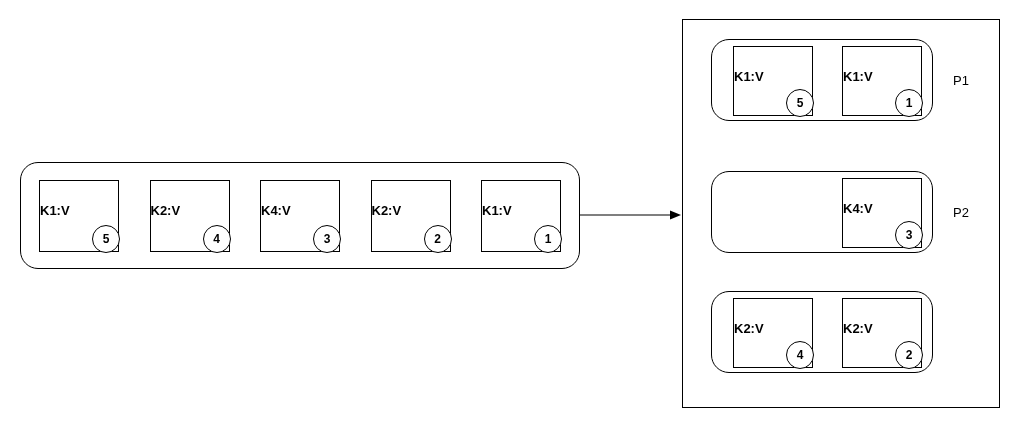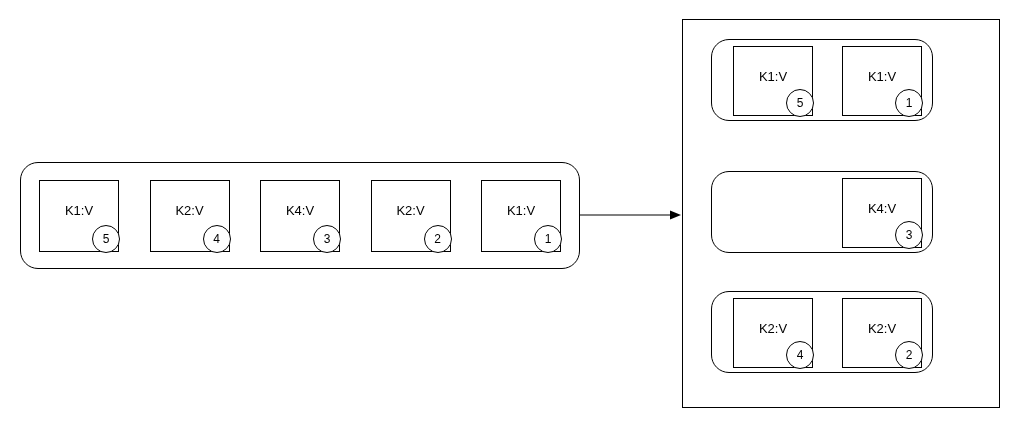--- a/index.html
+++ b/index.html
@@ -38,21 +38,21 @@
 
   
   .msg {
     position: relative;
     width: 80px;
     height: 70px;
     border: 1px solid var(--stroke);
     background: var(--bg);
     display: flex;
     align-items: center;
-    justify-content: center;
+    font-weight: bold;
   }
   .source-box .msg { height: 72px; }
   .msg-key {
     font-size: 13px;
     position: relative;
     top: -5px;
     white-space: nowrap;
   }
   .seq {
     position: absolute;
@@ -171,32 +171,34 @@
             <span class="seq">5</span>
           </div>
         </div>
         <div class="slot slot2">
           <div class="msg">
             <span class="msg-key">K1:V</span>
             <span class="seq">1</span>
           </div>
         </div>
       </div>
+      <div class="partition-label">P1</div>
     </div>
 
     <div class="partition-row row-p2">
       <div class="partition-rect">
         <div class="slot slot1"></div>
         <div class="slot slot2">
           <div class="msg">
             <span class="msg-key">K4:V</span>
             <span class="seq">3</span>
           </div>
         </div>
       </div>
+      <div class="partition-label">P2</div>
     </div>
 
     <div class="partition-row row-p3">
       <div class="partition-rect">
         <div class="slot slot1">
           <div class="msg">
             <span class="msg-key">K2:V</span>
             <span class="seq">4</span>
           </div>
         </div>

